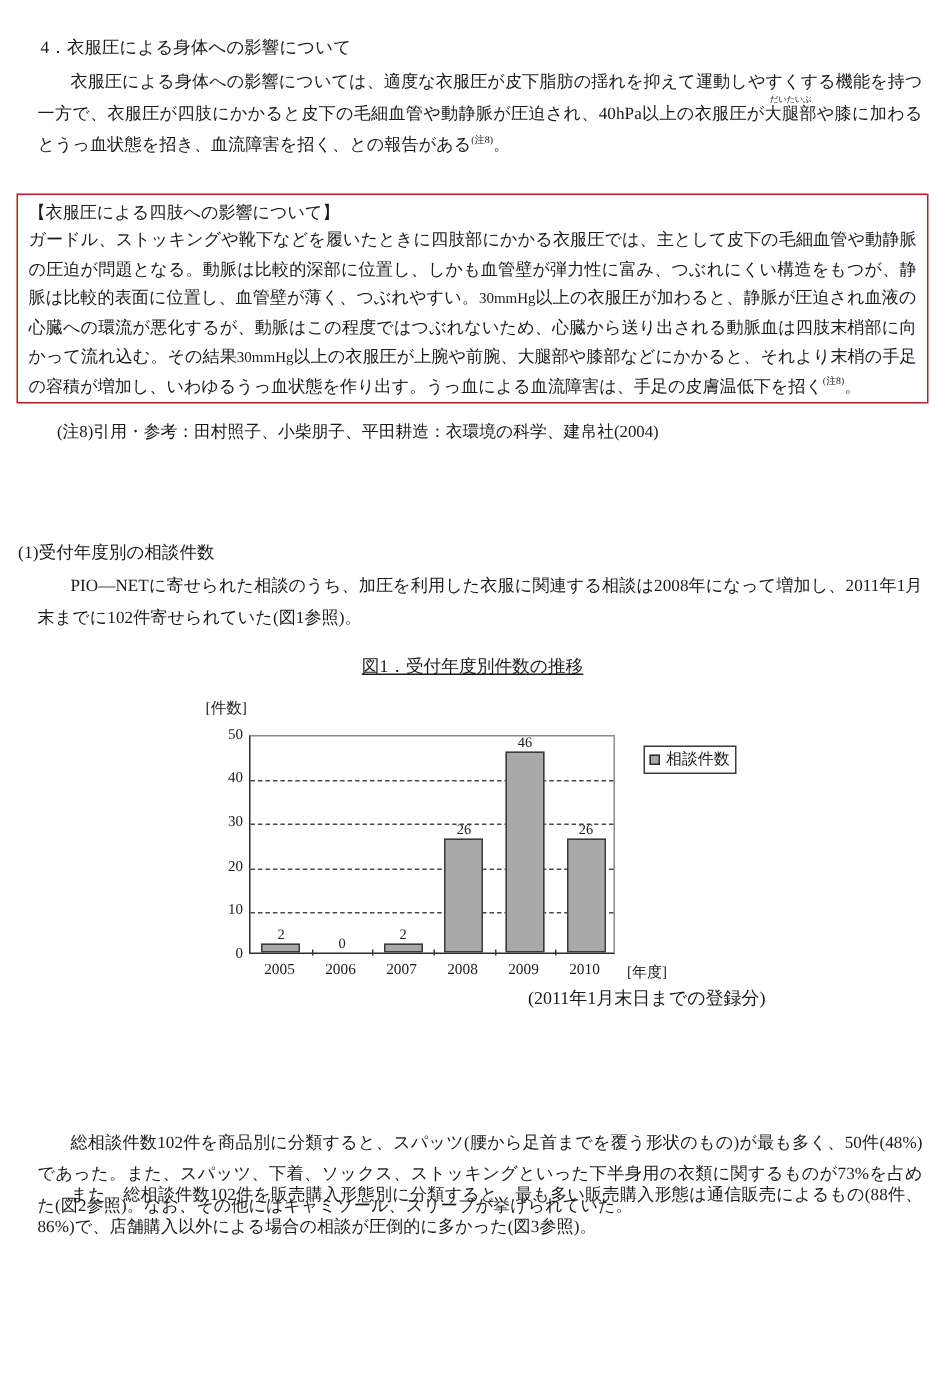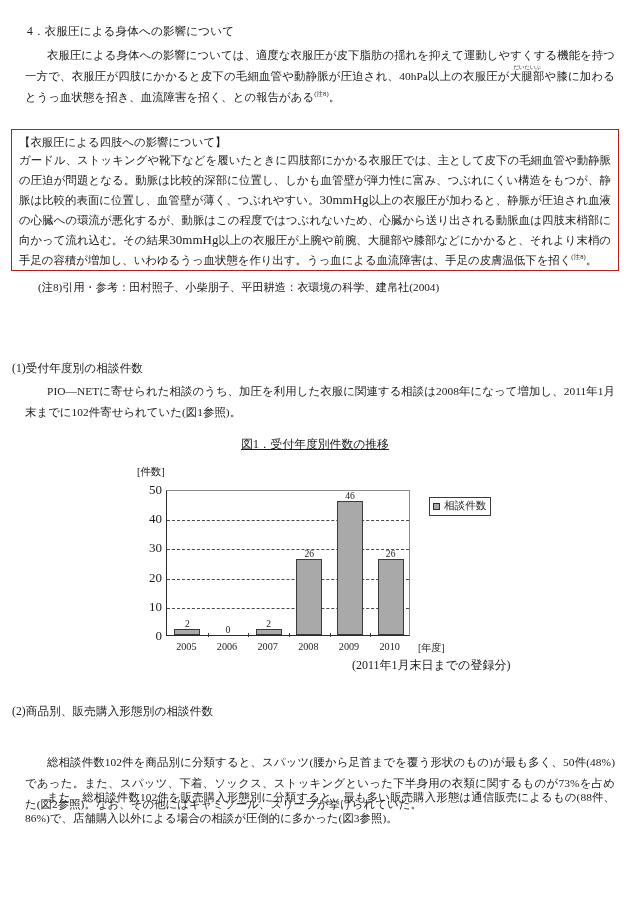--- a/index.html
+++ b/index.html
@@ -83,21 +83,21 @@
     line-height: 17px;
     margin: 0 0 0 0;
   }
   #frame-text {
     font-size: 11.4px;
     line-height: 19.5px;
     margin: 0;
     text-align: justify;
     text-justify: inter-ideograph;
   }
-  .small-unit { font-size: 13px; margin-top: 20px; }
+  .small-unit { font-size: 10px; margin-top: 20px; }
 
   
   #citation {
     position: absolute;
     left: 38px;
     top: 280px;
     font-size: 11.2px;
     white-space: nowrap;
   }
 
@@ -162,21 +162,21 @@
   .gridline {
     position: absolute;
     left: 0;
     width: 100%;
     height: 0;
     border-top: 1px dashed #4a4a4a;
   }
   .ytick-label {
     position: absolute;
     right: 0;
-    font-size: 13px;
+    font-size: 10px;
     text-align: right;
     width: 26px;
     transform: translateY(-50%);
   }
   #ytick-col {
     position: absolute;
     left: 134px;
     top: 25px;
     width: 28px;
     height: 146px;
@@ -341,17 +341,16 @@
 
       <div id="legend">
         <span class="legend-swatch"></span>
           <span>相談件数</span>
       </div>
     </div>
 
     <div id="fig-note">(2011年1月末日までの登録分)</div>
   </div>
 
-  <div class="sec-head" id="sec5-sub2">(2)商品別、販売購入形態別の相談件数</div>
   <p class="para indent1" id="sec5-para2">総相談件数102件を商品別に分類すると、スパッツ(腰から足首までを覆う形状のもの)が最も多く、50件(48%)であった。また、スパッツ、下着、ソックス、ストッキングといった下半身用の衣類に関するものが73%を占めた(図2参照)。なお、その他にはキャミソール、スリーブが挙げられていた。</p>
   <p class="para indent1" id="sec5-para3">また、総相談件数102件を販売購入形態別に分類すると、最も多い販売購入形態は通信販売によるもの(88件、86%)で、店舗購入以外による場合の相談が圧倒的に多かった(図3参照)。</p>
 
 </div>
 
 </body></html>

